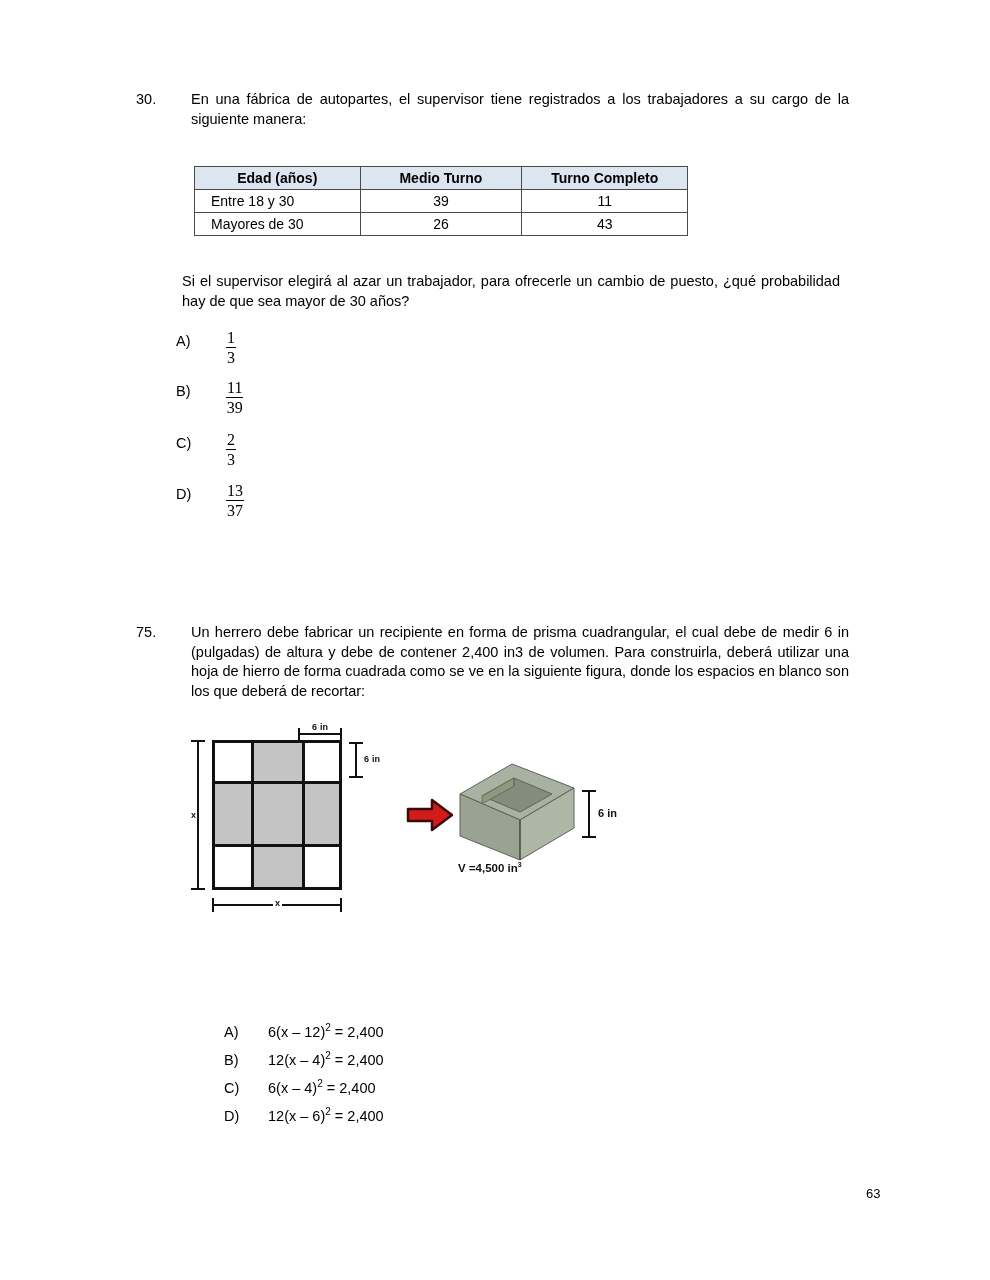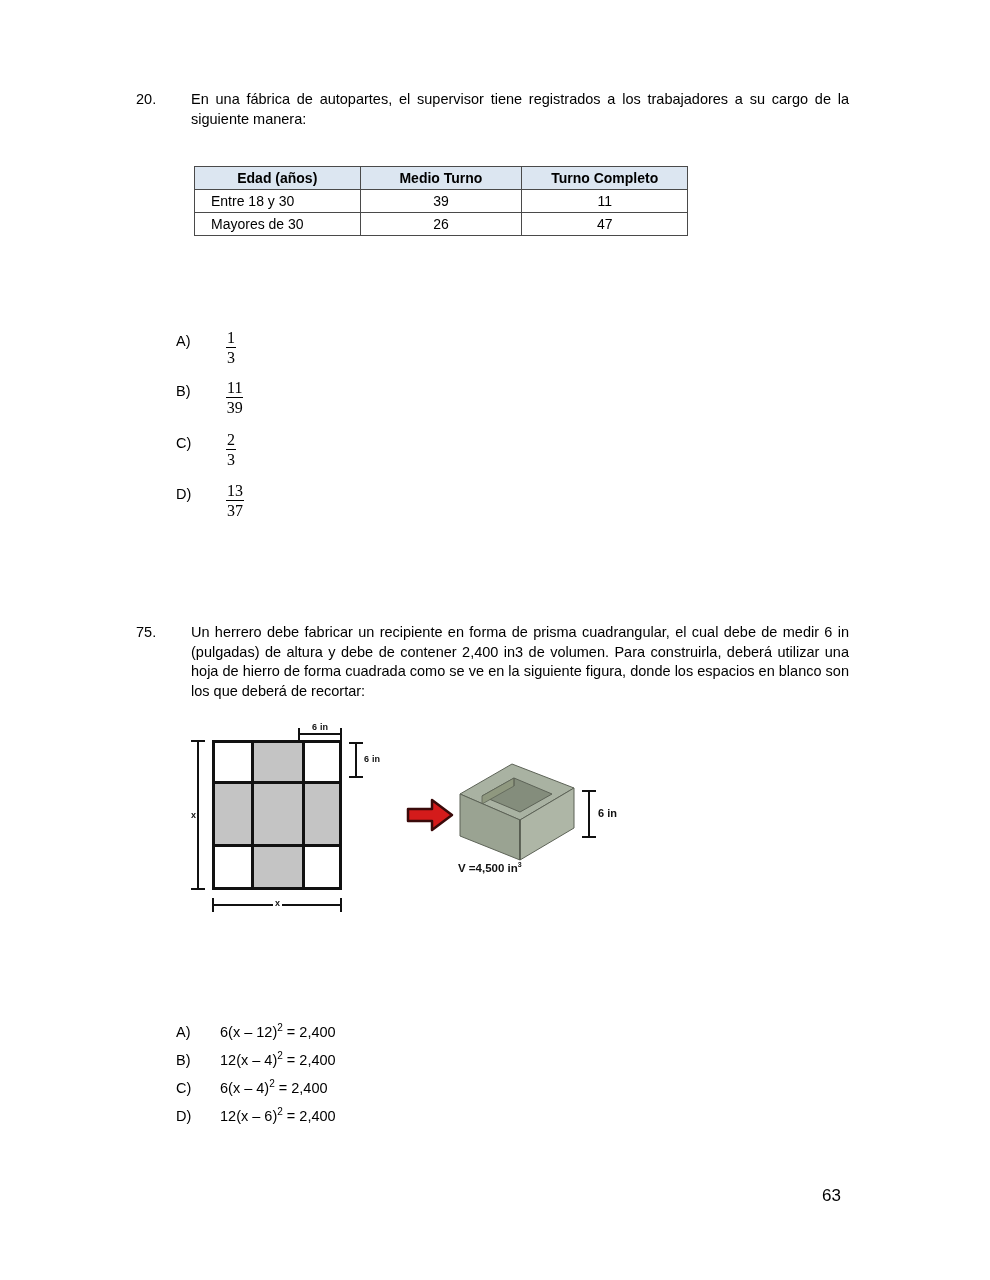--- a/index.html
+++ b/index.html
@@ -107,20 +107,21 @@
   .frac .den {
     display: block;
     padding-top: 1px;
   }
 
   
   .opt-eq-row {
     position: absolute;
     font-size: 14.5px;
     white-space: nowrap;
+    margin-left: 48px;
   }
   .opt-eq-row .opt-letter-inline {
     display: inline-block;
     width: 44px;
   }
   .opt-eq-row sup {
     font-size: 10px;
     vertical-align: super;
     line-height: 0;
   }
@@ -189,56 +190,58 @@
     font-size: 11.5px;
     font-weight: bold;
     color: #111;
     white-space: nowrap;
   }
   .vol-label sup { font-size: 7px; vertical-align: super; line-height: 0; }
 
   
   .page-number {
     position: absolute;
-    font-size: 17px;
+    font-size: 13px;
     color: #000;
+    margin-left: 44px;
   }
 </style>
 </head>
 <body>
 
 <div class="page">
 
   <div class="q-block" style="left:136px; top:90px; width:720px;">
-    <div class="q-num">20.</div>
+    <div class="q-num">30.</div>
     <div class="q-body">En una fábrica de autopartes, el supervisor tiene registrados a los trabajadores a su cargo de la siguiente manera:</div>
   </div>
 
   <table class="data-table" style="left:194px; top:166px; width:494px;">
     <thead>
       <tr>
         <th style="width:165px;">Edad (años)</th>
         <th style="width:164px;">Medio Turno</th>
         <th style="width:165px;">Turno Completo</th>
       </tr>
     </thead>
     <tbody>
       <tr>
         <td class="label-cell">Entre 18 y 30</td>
         <td class="num-cell">39</td>
         <td class="num-cell">11</td>
       </tr>
       <tr>
         <td class="label-cell">Mayores de 30</td>
         <td class="num-cell">26</td>
-        <td class="num-cell">47</td>
+        <td class="num-cell">43</td>
       </tr>
     </tbody>
   </table>
 
+  <div class="para" style="left:182px; top:272px;">Si el supervisor elegirá al azar un trabajador, para ofrecerle un cambio de puesto, ¿qué probabilidad hay de que sea mayor de 30 años?</div>
 
   <div class="opt-frac-row" style="left:176px; top:333px;">
     <span class="opt-letter">A)</span>
     <span class="frac">
       <span class="num">1</span>
       <span class="den">3</span>
     </span>
   </div>
 
   <div class="opt-frac-row" style="left:176px; top:383px;">

